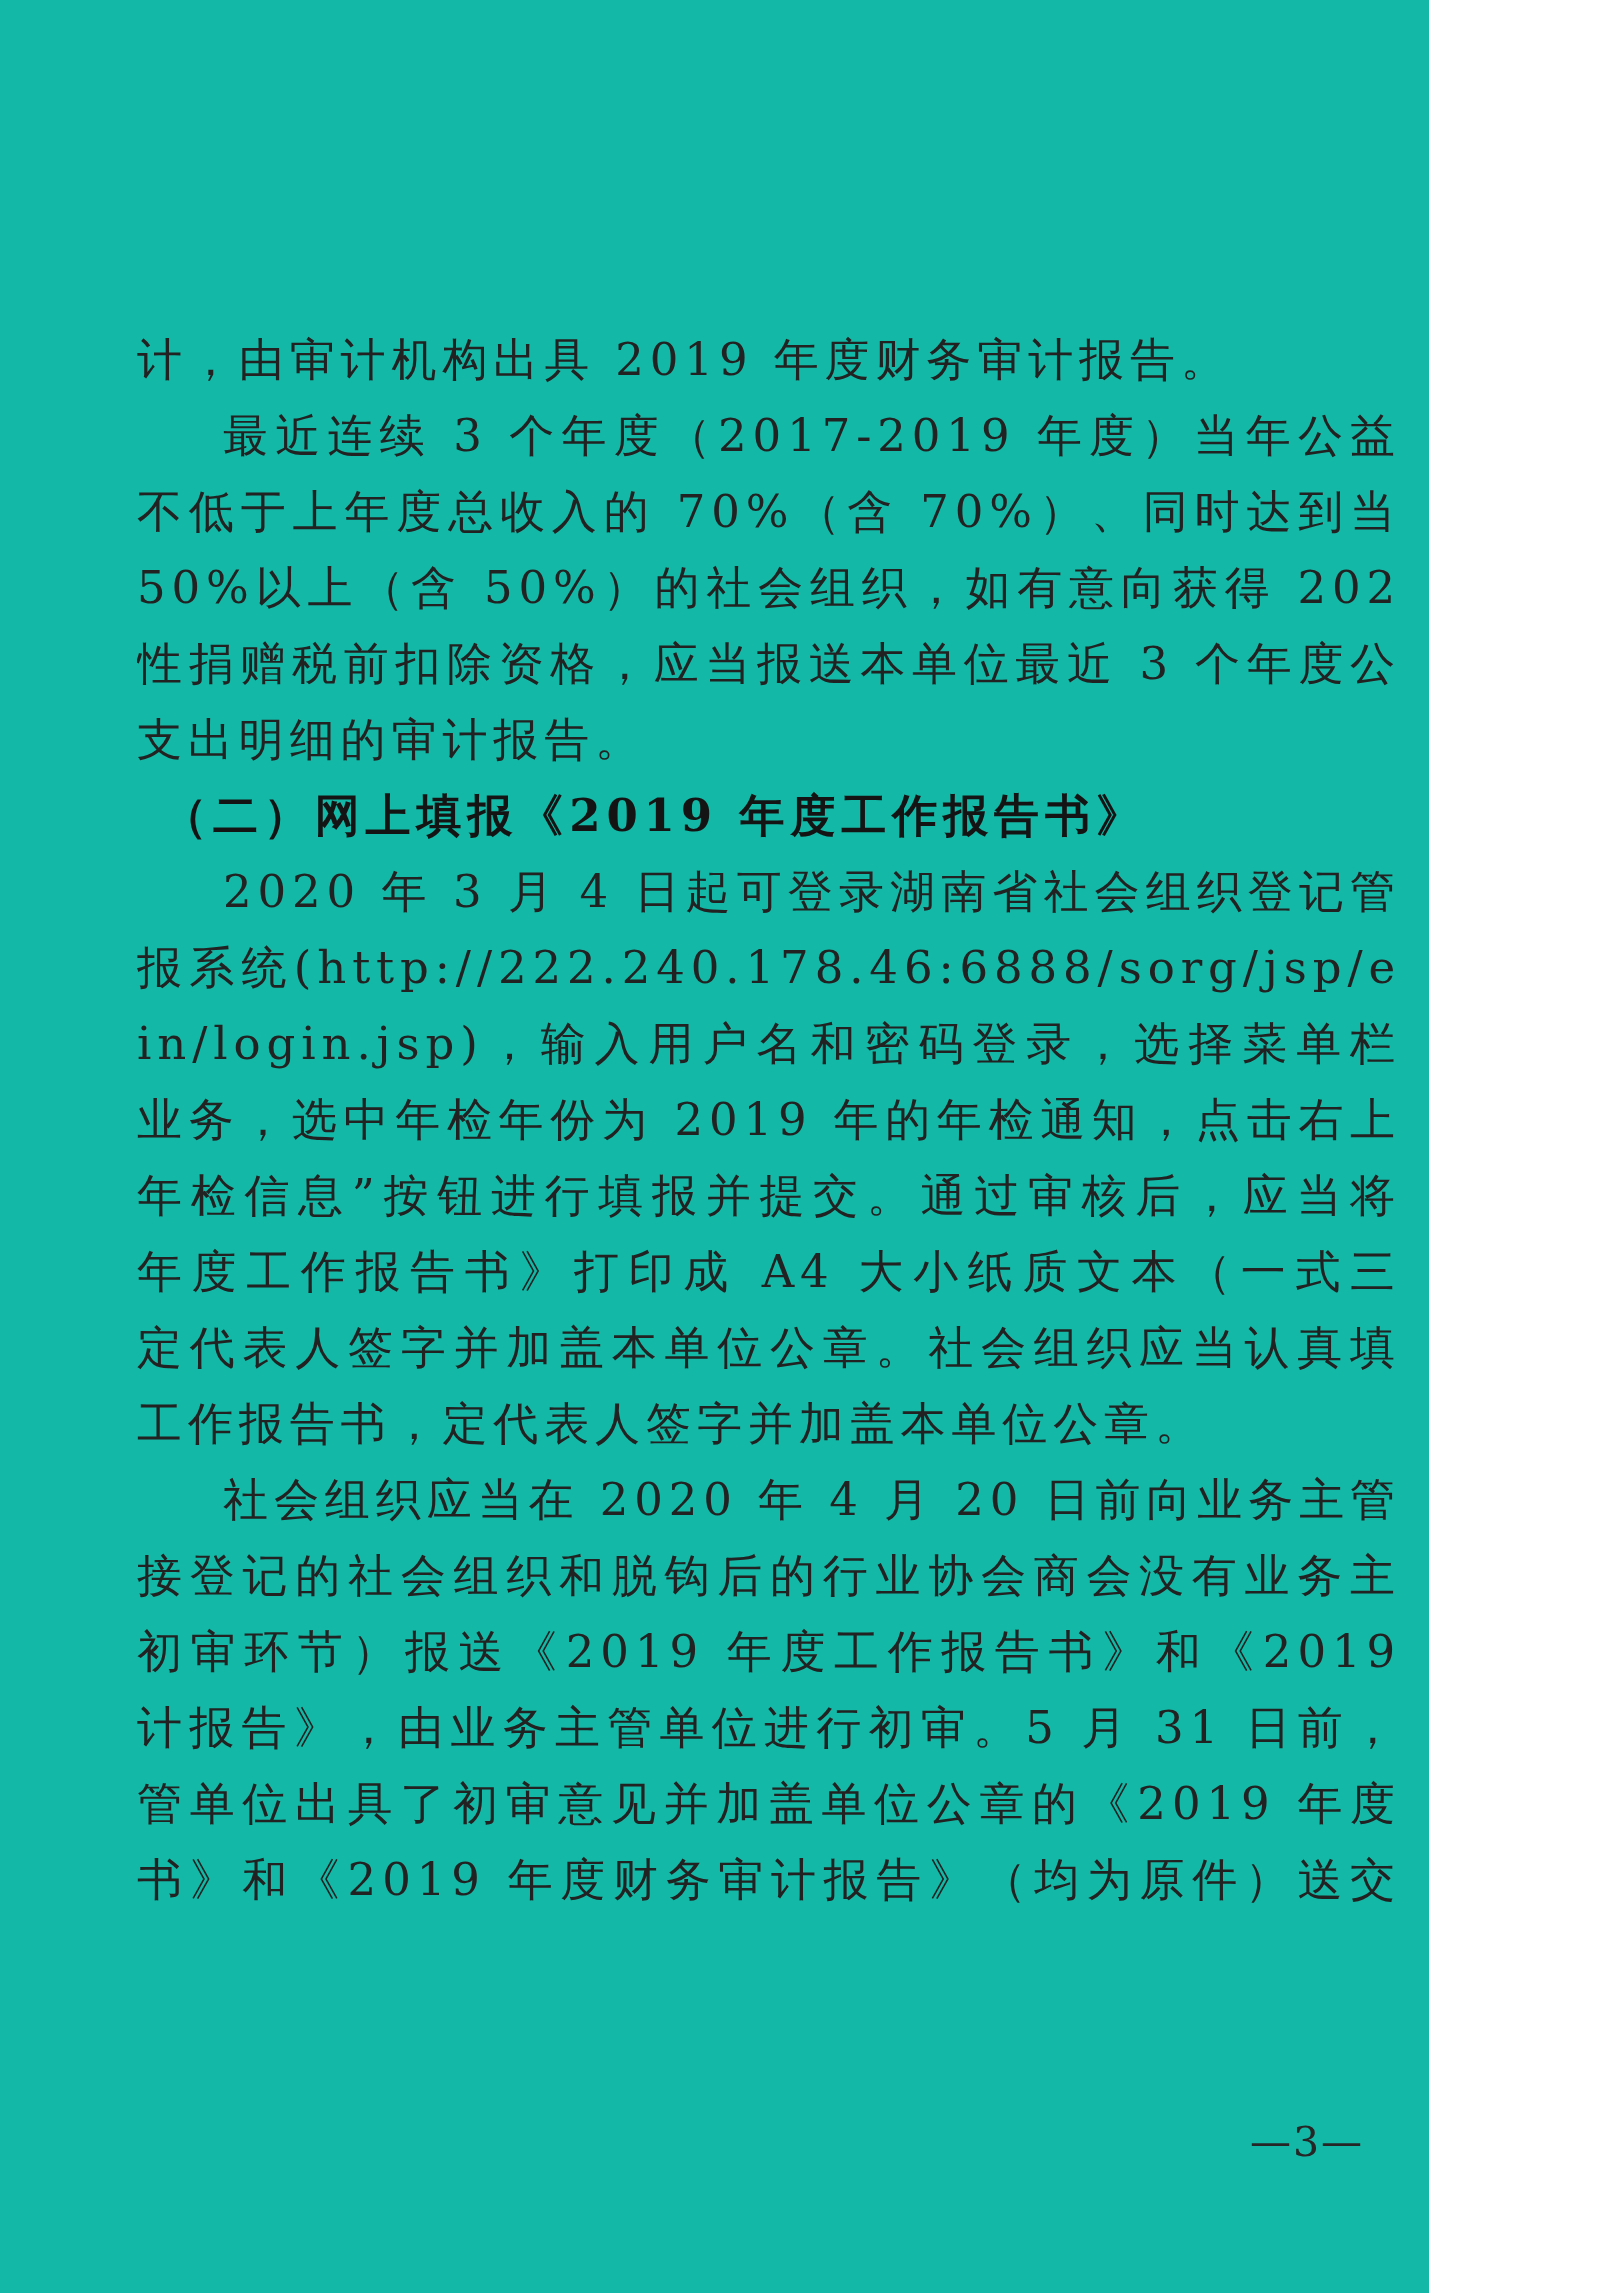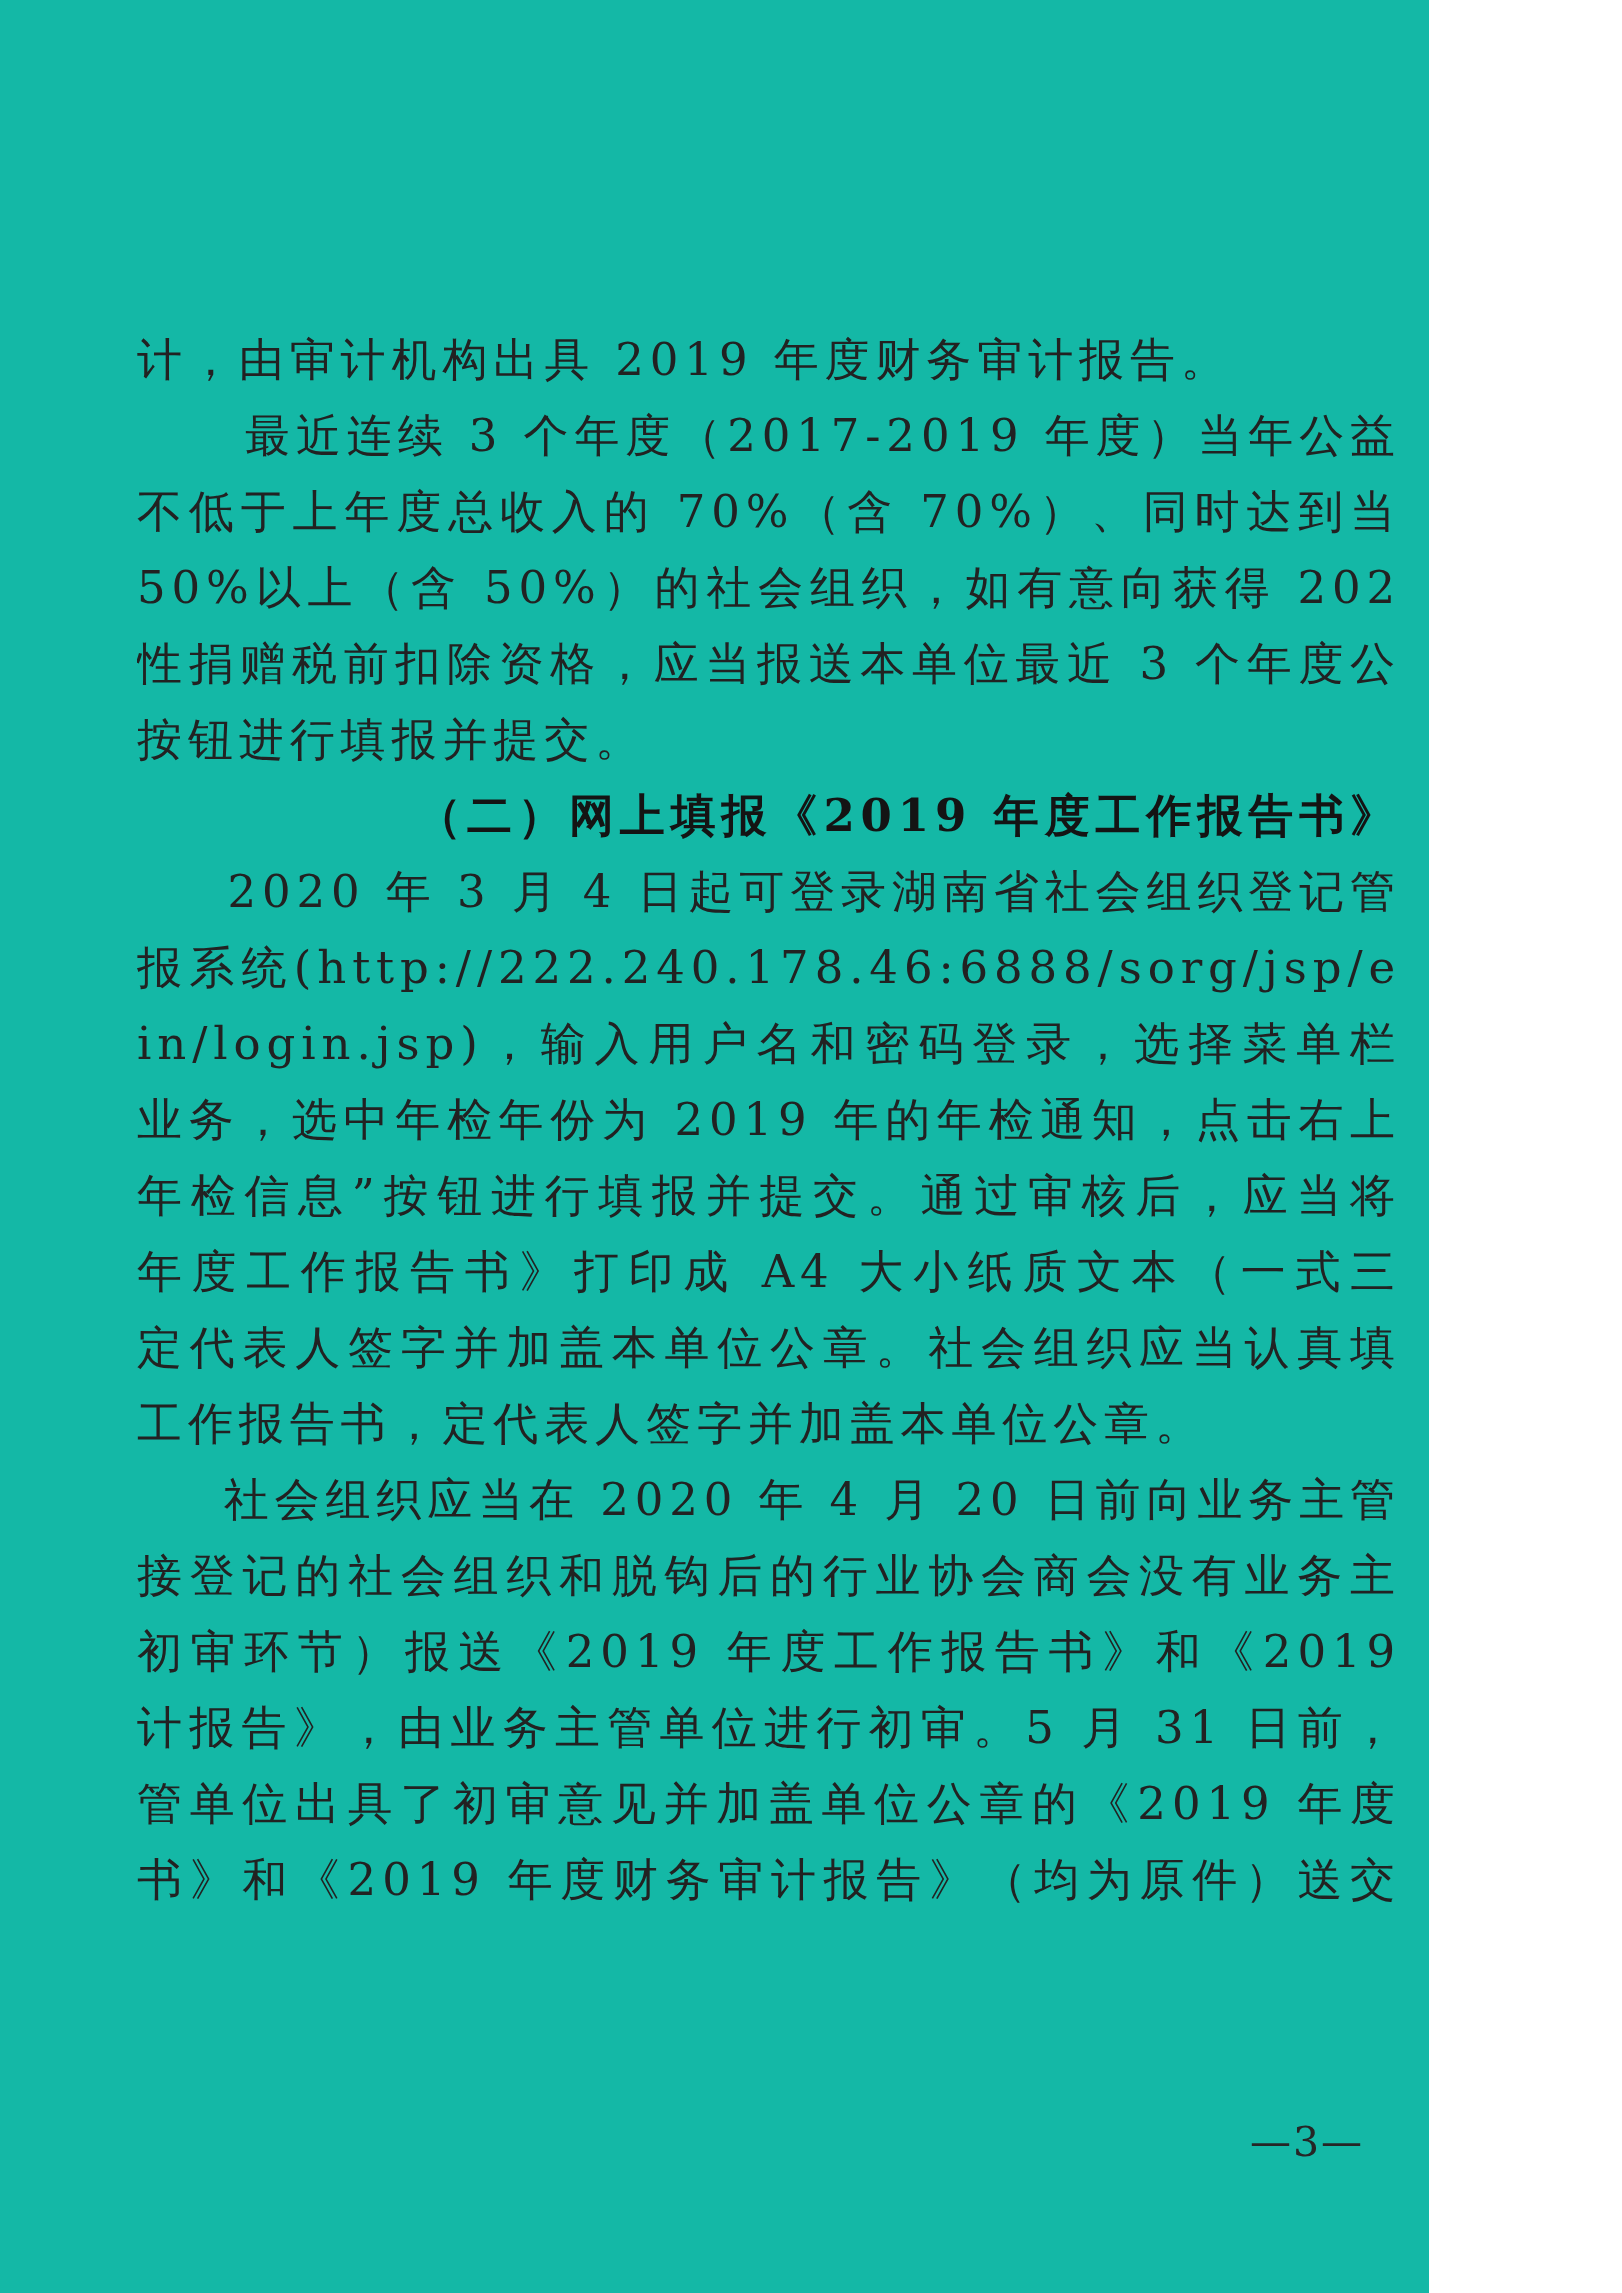--- a/index.html
+++ b/index.html
@@ -36,21 +36,20 @@
     word-break: break-all;
     overflow: hidden;
   }
   .line.heading {
     font-weight: bold;
     color: #141414;
     text-indent: 25px;
   }
   .line.indent {
     text-indent: 86px;
-    text-align: right;
   }
   .line.heading.indent {
     text-indent: 25px;
   }
   .pagenum {
     position: absolute;
     left: 1250px;
     top: 2118px;
     font-size: 41px;
     letter-spacing: 2px;
@@ -70,21 +69,21 @@
 </head>
 <body>
 
 <div class="page">
   <div class="textblock" id="textblock">
       <div class="line body">计，由审计机构出具 2019 年度财务审计报告。</div>
       <div class="line body indent justify">最近连续 3 个年度（2017-2019 年度）当年公益活动支出</div>
       <div class="line body justify">不低于上年度总收入的 70%（含 70%）、同时达到当年总支出的</div>
       <div class="line body justify">50%以上（含 50%）的社会组织，如有意向获得 2020 年度公益</div>
       <div class="line body justify">性捐赠税前扣除资格，应当报送本单位最近 3 个年度公益活动</div>
-      <div class="line body">按钮进行填报并提交。</div>
+      <div class="line body">支出明细的审计报告。</div>
       <div class="line heading indent">（二）网上填报《2019 年度工作报告书》</div>
       <div class="line body indent justify">2020 年 3 月 4 日起可登录湖南省社会组织登记管理网上填</div>
       <div class="line body justify">报系统(http://222.240.178.46:6888/sorg/jsp/ext/som/log</div>
       <div class="line body justify">in/login.jsp)，输入用户名和密码登录，选择菜单栏中“年检”</div>
       <div class="line body justify">业务，选中年检年份为 2019 年的年检通知，点击右上角“填写</div>
       <div class="line body justify">年检信息”按钮进行填报并提交。通过审核后，应当将《2019</div>
       <div class="line body justify">年度工作报告书》打印成 A4 大小纸质文本（一式三份），经法</div>
       <div class="line body justify">定代表人签字并加盖本单位公章。社会组织应当认真填写年度</div>
       <div class="line body">工作报告书，定代表人签字并加盖本单位公章。</div>
       <div class="line body indent justify">社会组织应当在 2020 年 4 月 20 日前向业务主管单位（直</div>

